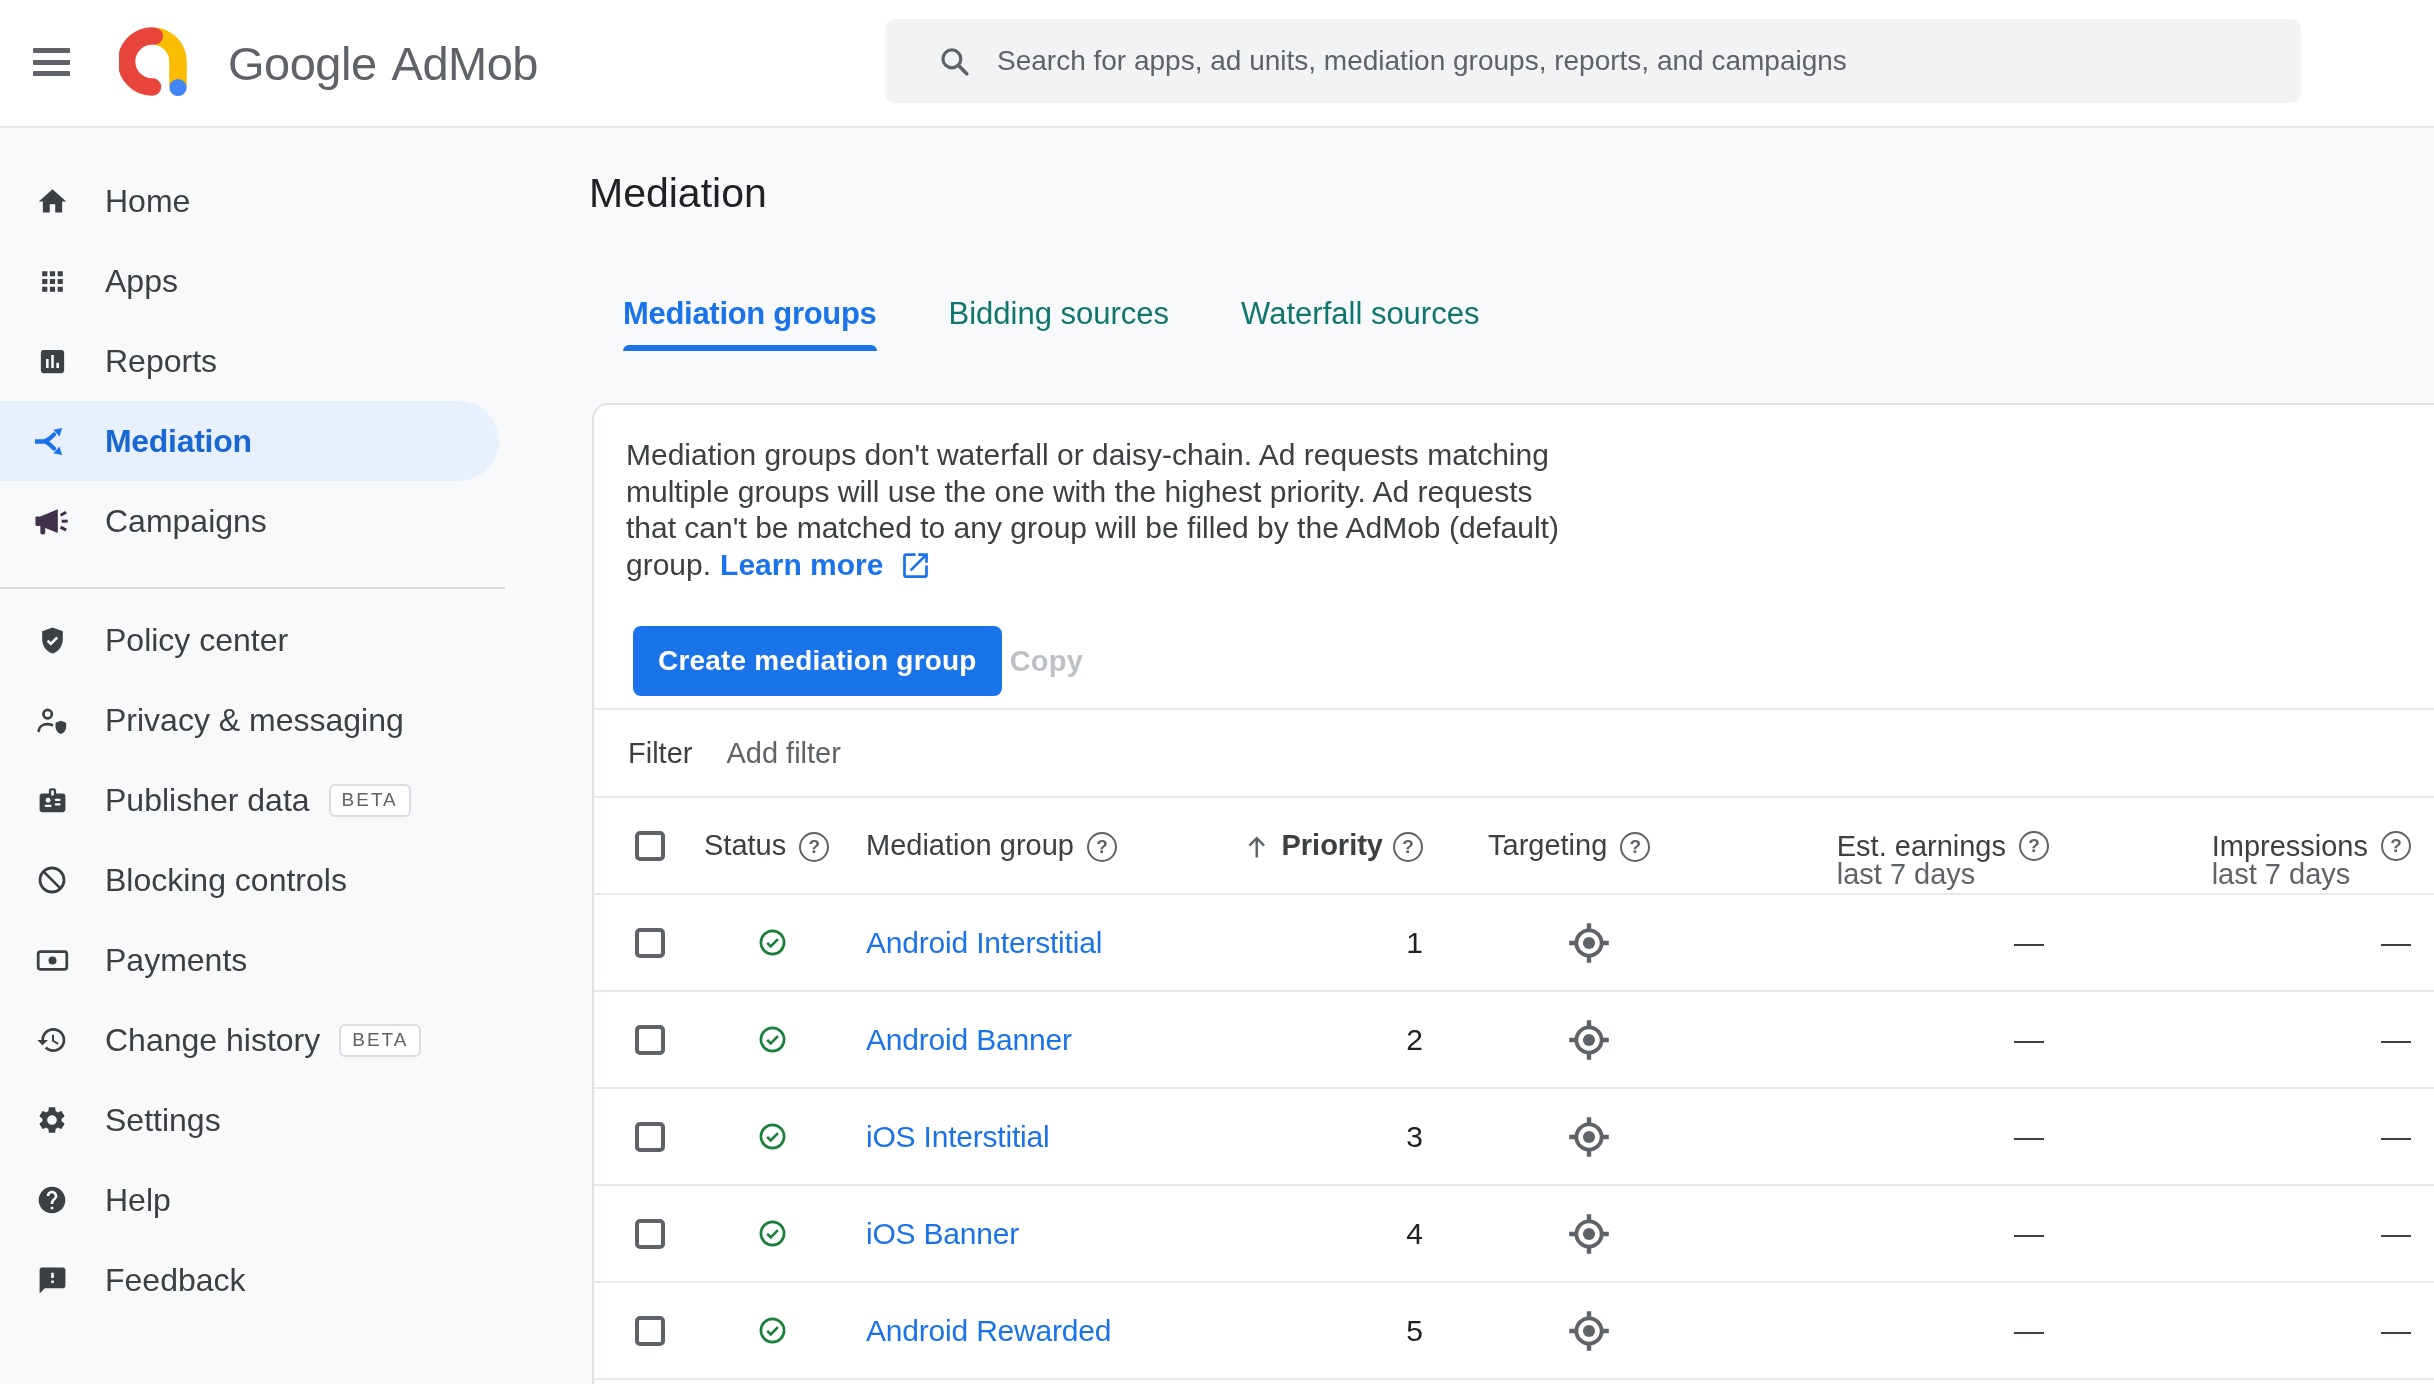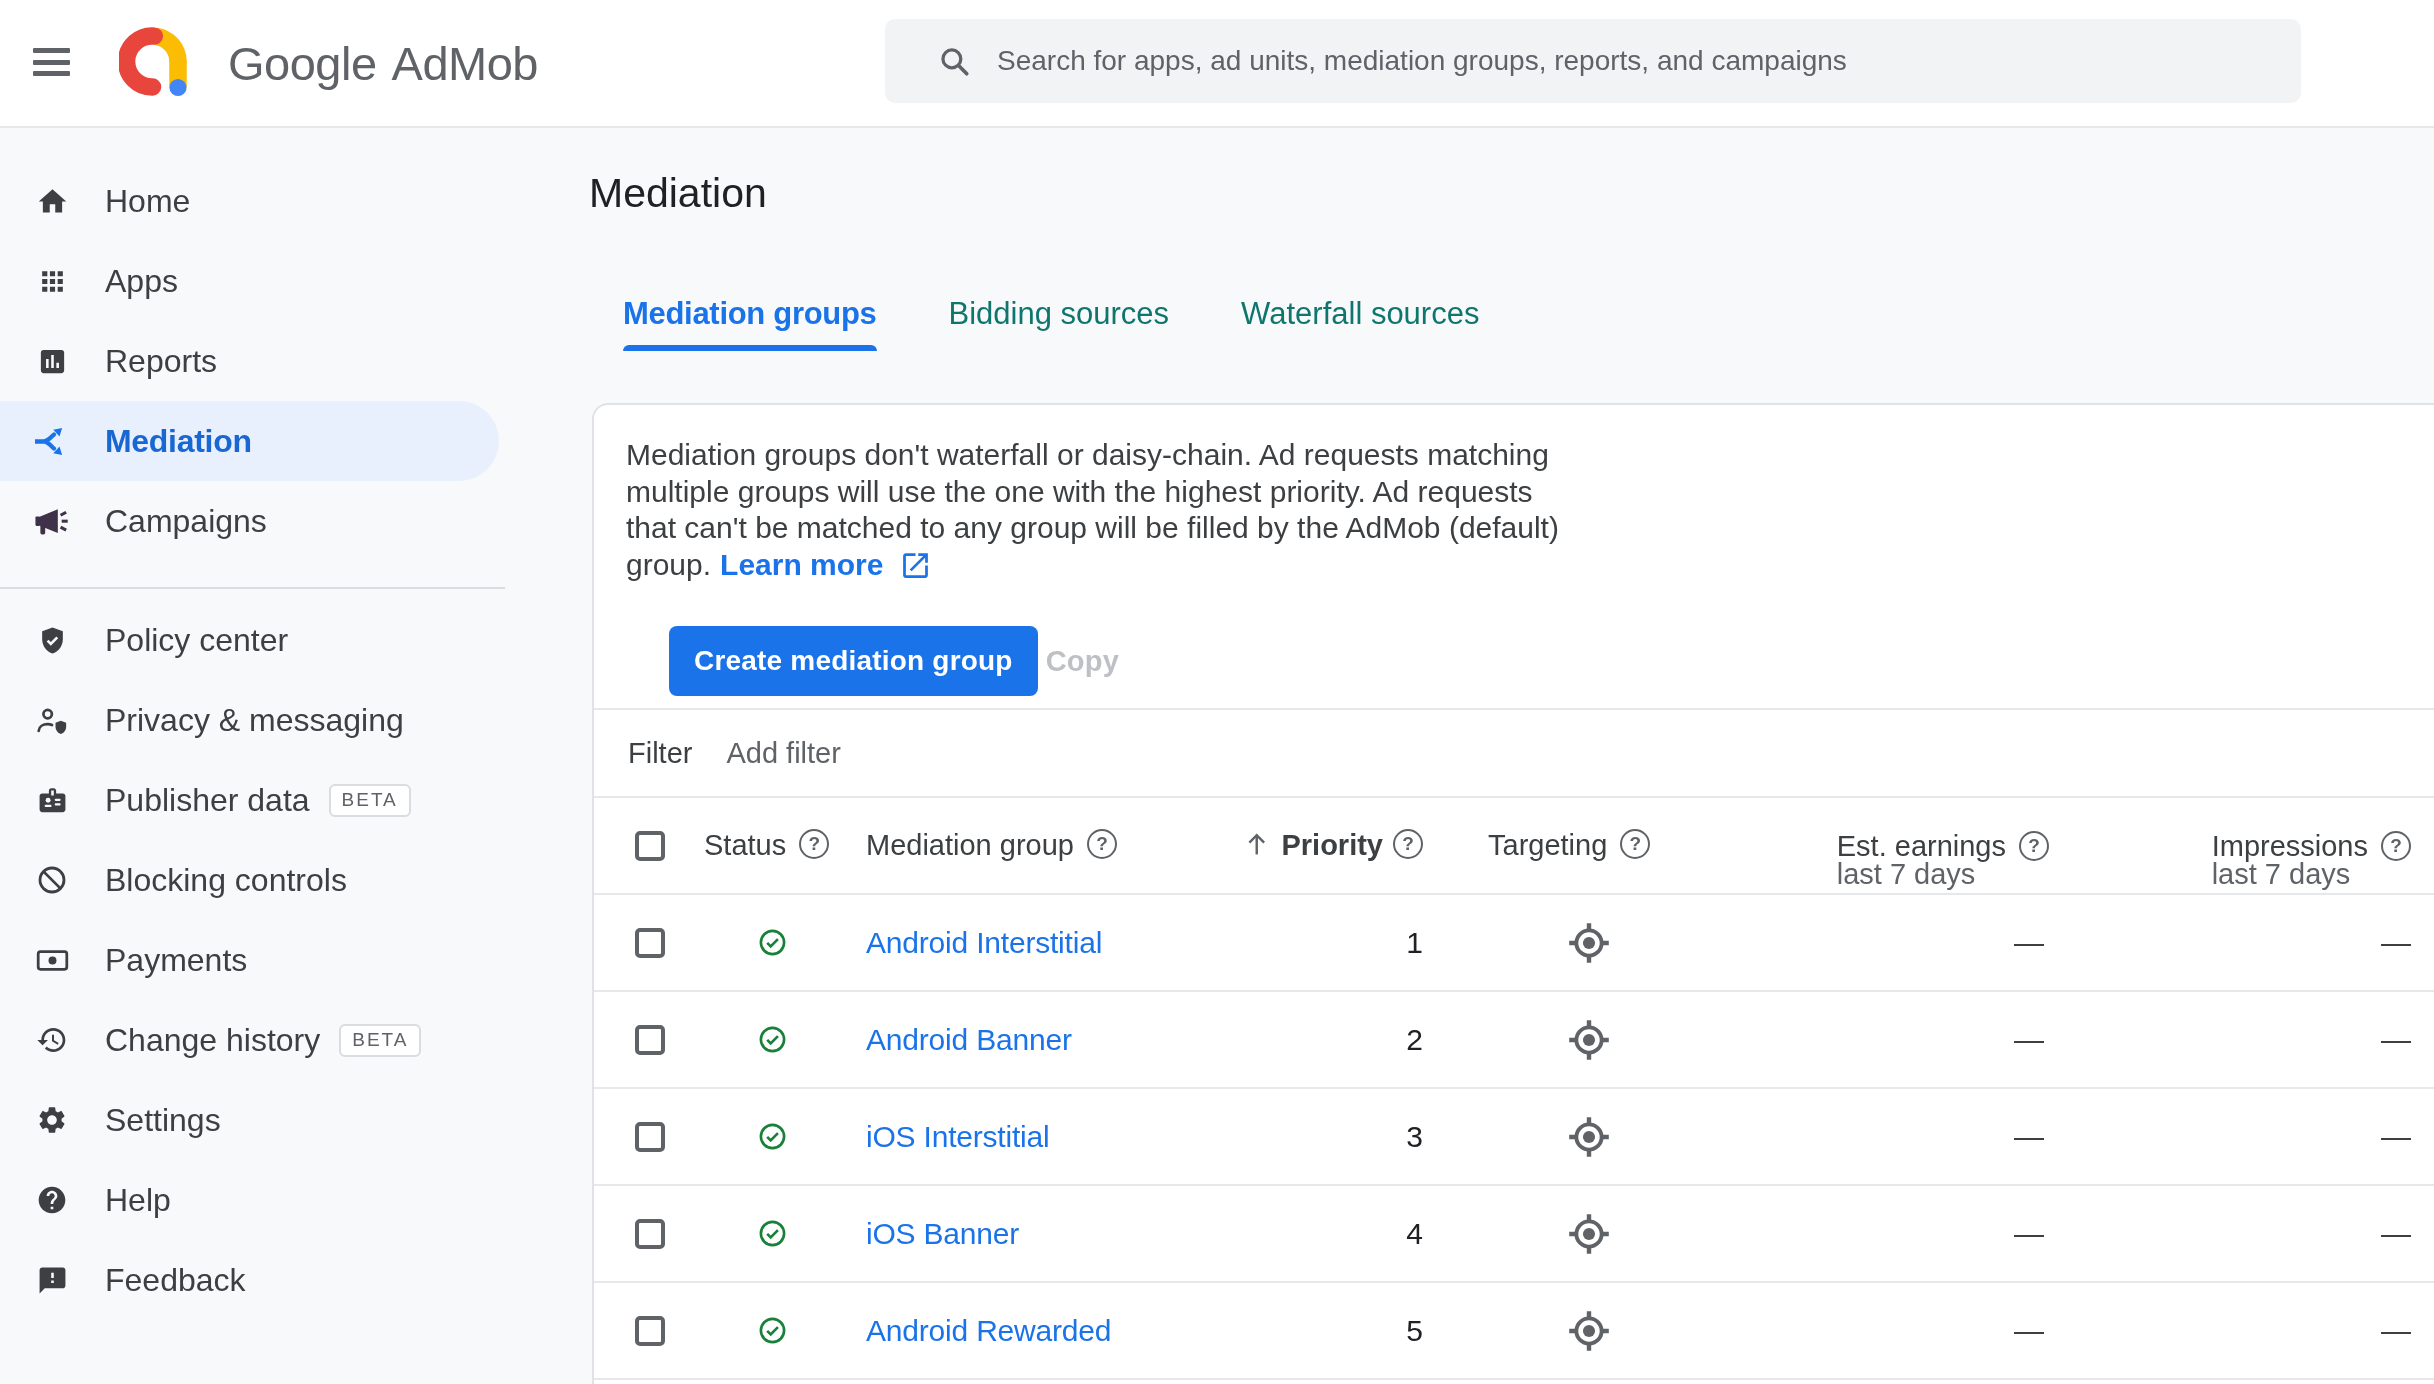--- a/index.html
+++ b/index.html
@@ -87,21 +87,21 @@
   .info .line.last { display:flex; align-items:center; height:36.6px; }
   .learn-more {
     color:#1a73e8; font-weight:600; text-decoration:none; cursor:pointer;
     display:inline-flex; align-items:center;
   }
   .learn-more svg { margin-left:16px; }
   .actions { margin-top:43px; padding-left:39px; display:flex; align-items:center; height:70px; }
   .btn-primary {
     height:70px; padding:16px 25px; background:#1a73e8; color:#fff; border:none;
     border-radius:8px; font-size:28px; font-weight:600; letter-spacing:0.2px;
-    font-family:"Liberation Sans", sans-serif; cursor:pointer;margin-left:36px;
+    font-family:"Liberation Sans", sans-serif; cursor:pointer;
   }
   .btn-outline {
     margin-left:30px; height:70px; padding:0 24px; background:#fff;
     border:2px solid #dadce0; border-radius:8px; color:#bdc1c6;
     font-size:28px; font-weight:600; letter-spacing:0.2px;
     font-family:"Liberation Sans", sans-serif;
     display:inline-flex; align-items:center; gap:12px;
   }
   .btn-text {
     margin-left:8px; background:none; border:none; color:#bdc1c6;
@@ -116,21 +116,21 @@
   .filter-label { margin-left:34px; color:#3c4043; }
   .add-filter { margin-left:34px; color:#5f6368; background:none; border:none;
     font-family:"Liberation Sans", sans-serif; font-size:29px; cursor:pointer; }
   
   .trow {
     display:grid;
     grid-template-columns:110px 162px 376px 200px 294px 313px 362px minmax(0,1fr);
     height:97px; align-items:center; border-bottom:2px solid #e6e8eb;
   }
   .thead { font-size:29px; color:#3c4043; }
-  .trow .cell { display:flex; align-items:flex-start; }
+  .trow .cell { display:flex; align-items:flex-end; }
   .cb {
     display:block; width:30px; height:30px; border:4px solid #5f6368; border-radius:5px;
     margin-left:41px; background:#fff; flex:none; cursor:pointer;
   }
   .qmark {
     width:30px; height:30px; border:2px solid #5f6368; border-radius:50%;
     color:#5f6368; font-size:19px; font-weight:700; flex:none;
     display:inline-flex; align-items:center; justify-content:center; margin-left:13px;
   }
   .col-label { white-space:nowrap; }

